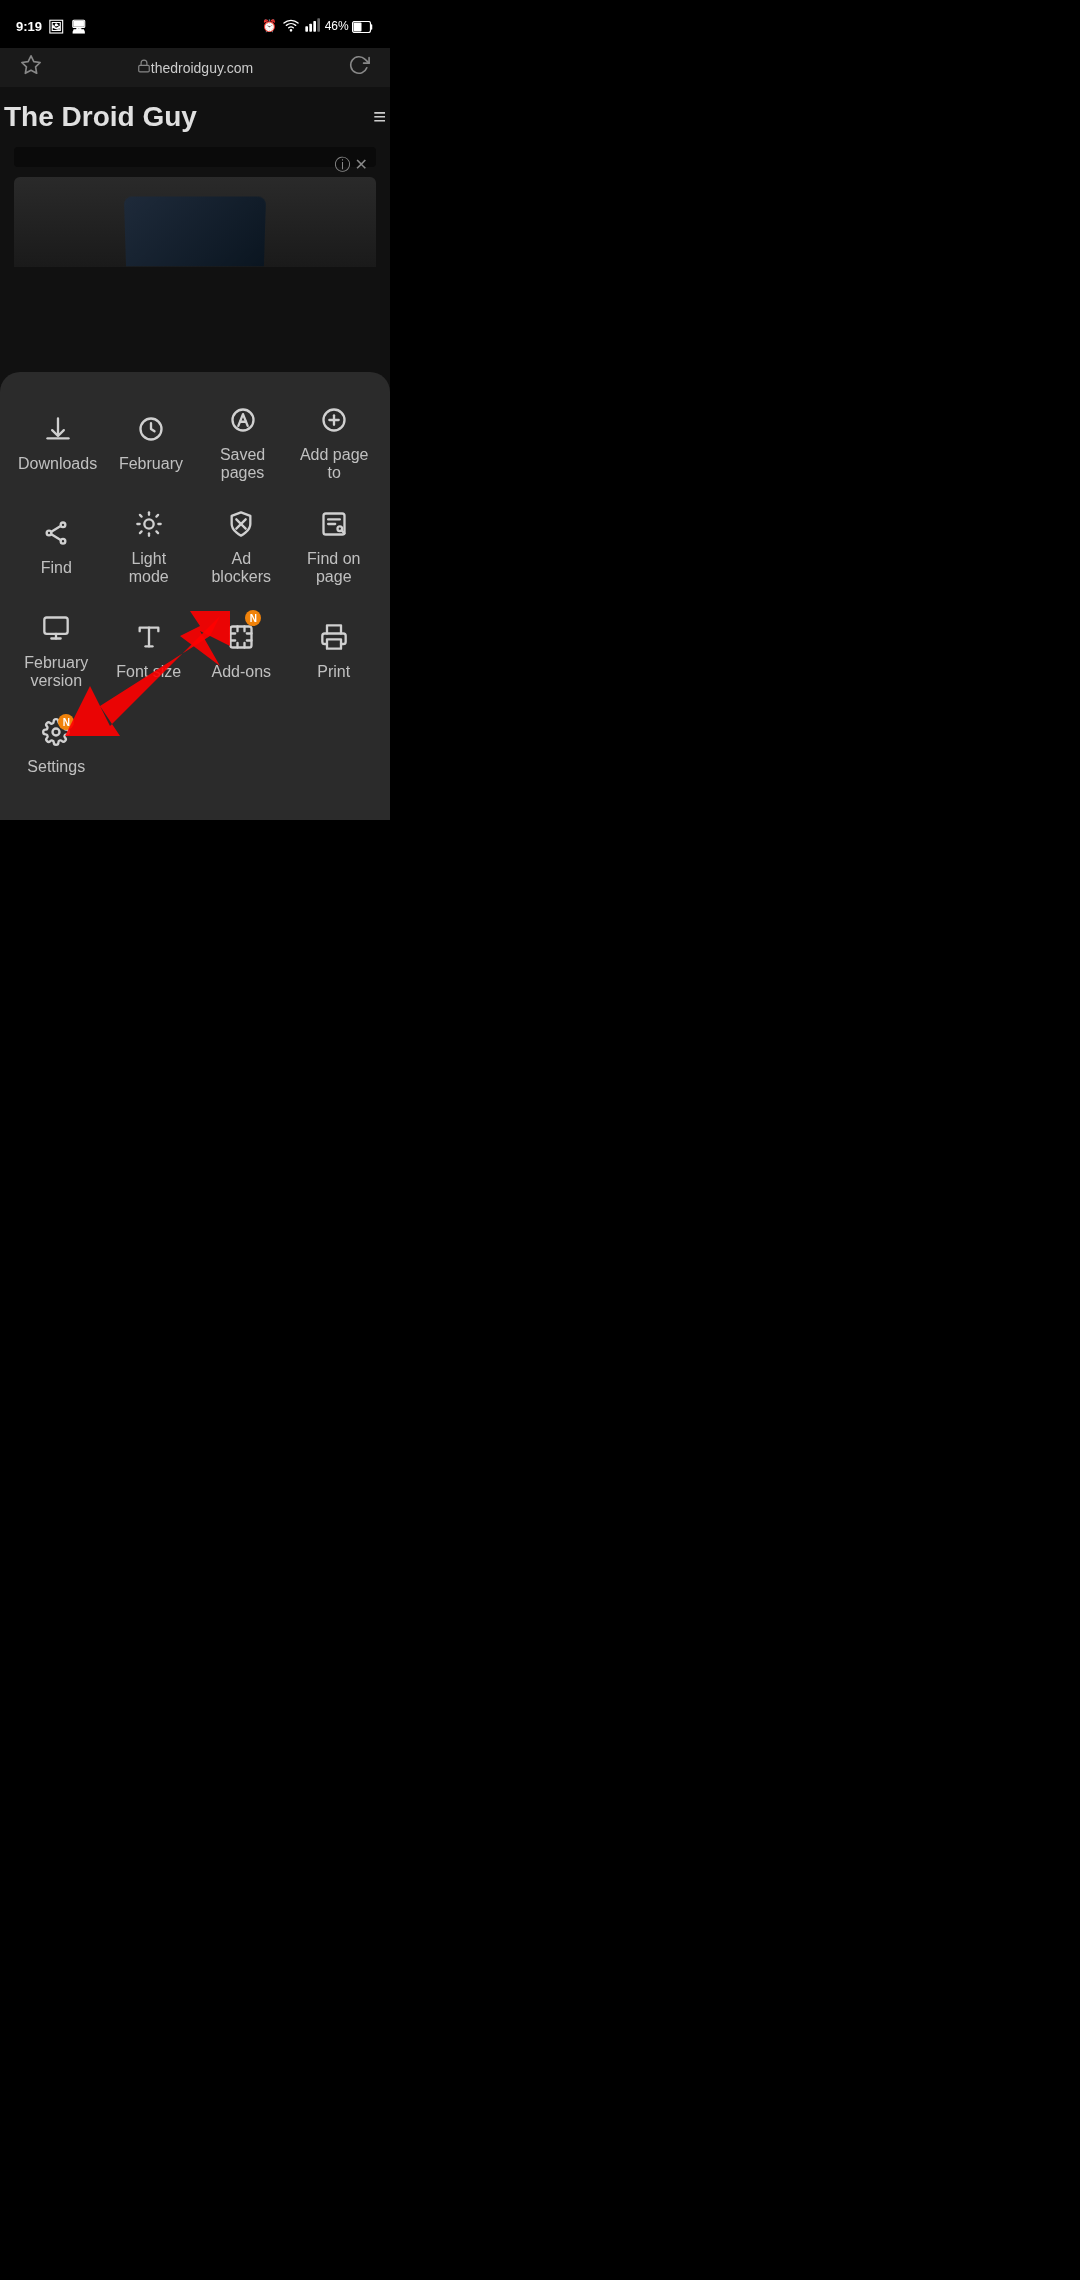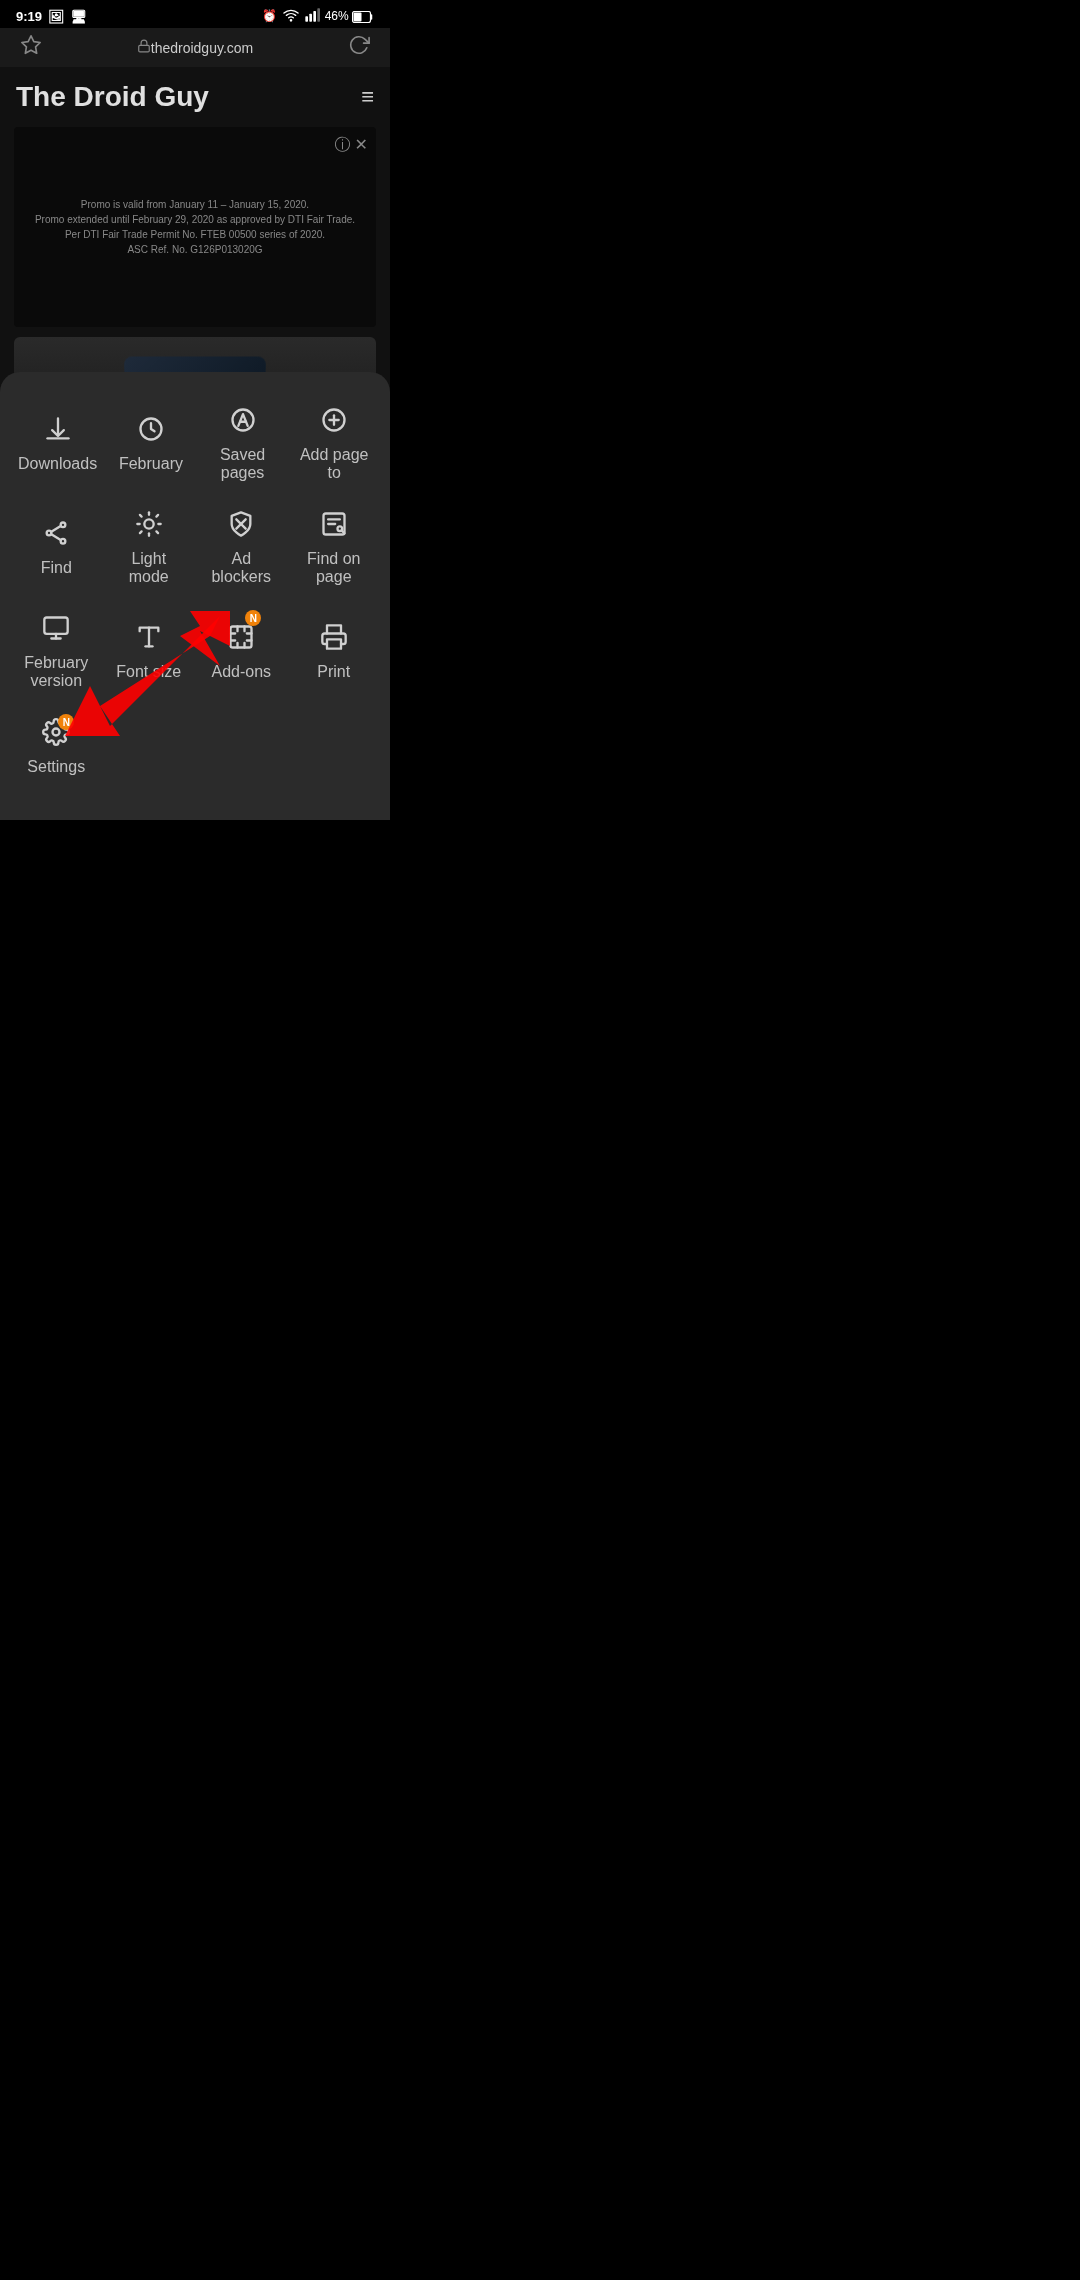--- a/index.html
+++ b/index.html
@@ -13,21 +13,21 @@
       overflow: hidden;
       position: relative;
     }
 
     
     .status-bar {
       display: flex;
       justify-content: space-between;
       align-items: center;
       padding: 8px 16px 4px;
-      height: 28px;
+      height: 48px;
       background: #000;
     }
     .status-left {
       font-size: 13px;
       font-weight: 600;
       display: flex;
       align-items: center;
       gap: 6px;
     }
     .status-right {
@@ -67,21 +67,21 @@
     .page-content {
       background: #111;
       position: relative;
       height: 390px;
       overflow: hidden;
     }
     .site-header {
       display: flex;
       justify-content: space-between;
       align-items: center;
-      padding: 14px 16px;
+      padding: 14px 4px;
     }
     .site-title {
       font-size: 28px;
       font-weight: 700;
       color: #e0e0e0;
     }
     .hamburger-icon {
       color: #ccc;
       font-size: 22px;
       line-height: 1;
@@ -273,26 +273,20 @@
 <div class="page-content">
   <div class="site-header">
     <span class="site-title">The Droid Guy</span>
     <span class="hamburger-icon">≡</span>
   </div>
   <div class="ad-area">
     <div class="ad-controls">
       <span>ⓘ</span>
       <span>✕</span>
     </div>
-    <div class="ad-text-block">
-      <div>Promo is valid from January 11 – January 15, 2020.</div>
-      <div>Promo extended until February 29, 2020 as approved by DTI Fair Trade.</div>
-      <div>Per DTI Fair Trade Permit No. FTEB 00500 series of 2020.</div>
-      <div>ASC Ref. No. G126P013020G</div>
-    </div>
   </div>
   <div class="image-preview">
     <div class="image-shape"></div>
   </div>
 </div>
 
 <div class="bottom-sheet">
 
   <div class="menu-grid">
 

